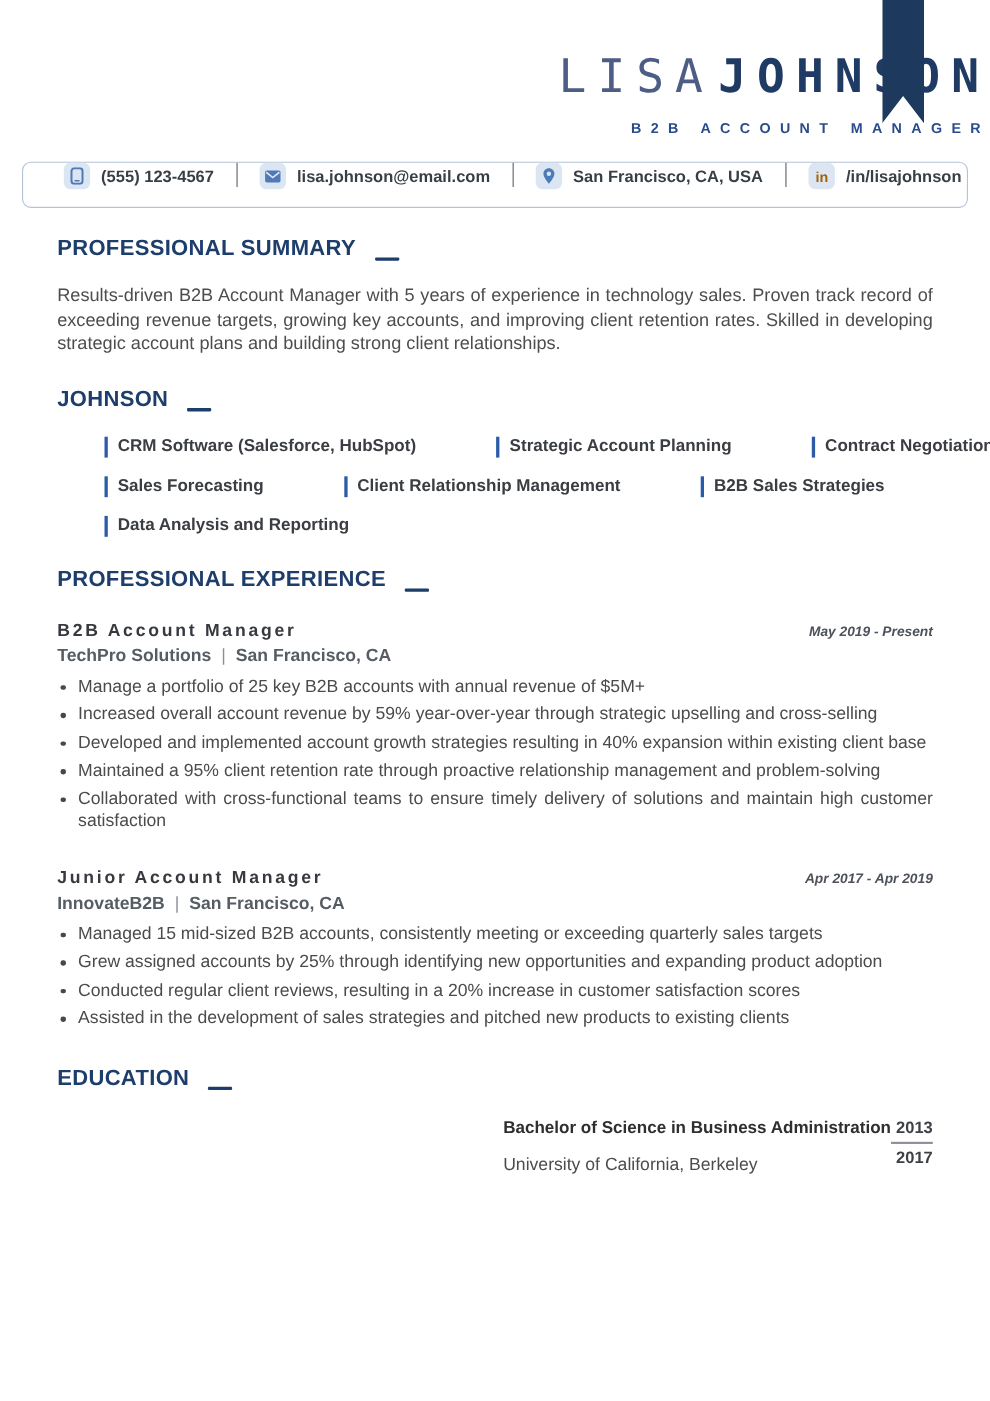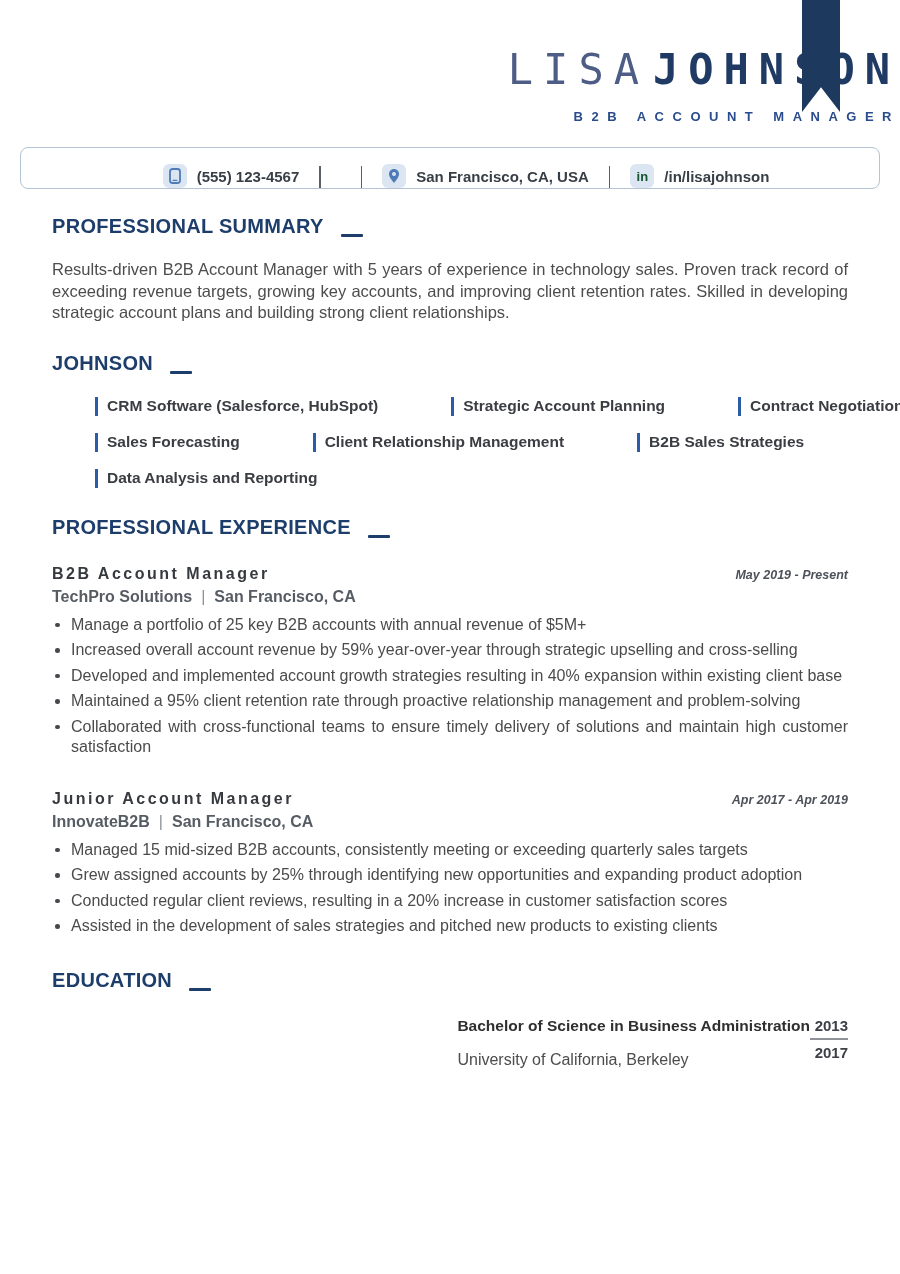--- a/index.html
+++ b/index.html
@@ -16,28 +16,28 @@
   .header { padding-top:48px; text-align:right; }
   .name { font-family:"DejaVu Sans Mono", monospace; font-size:42px; line-height:1.05;
           letter-spacing:10px; white-space:nowrap; }
   .name-first { color:#4e5d85; font-weight:normal; margin-right:4px; }
   .name-last  { color:#1f3a63; font-weight:bold; }
   .job-subtitle { margin-top:17px; font-size:13px; font-weight:bold; color:#2a4c8c;
                   letter-spacing:8.5px; }
 
   
   .contact-bar { margin:23px 20px 0; height:42px; border:1.5px solid #b5c3d6;
-                 border-radius:8px; display:flex; align-items:flex-end;
+                 border-radius:8px; display:flex; align-items:flex-start;
                  justify-content:center; background:#fff;padding-left:32px; }
   .contact-item { display:flex; align-items:center; gap:10px; }
   .icon-badge { width:24px; height:24px; border-radius:6px; background:#dce6f2;
                 display:flex; align-items:center; justify-content:center; }
   .contact-text { font-size:15px; font-weight:bold; color:#383e46; }
   .contact-sep { width:1.5px; height:22px; background:#5a5f66; margin:0 20px; }
-  .li-badge { font-size:13px; font-weight:bold; color:#14532d;
+  .li-badge { font-size:13px; font-weight:bold; color:#a16207;
               font-family:"Liberation Sans", sans-serif; }
 
   
   .main { padding:0 52px; }
   .section-heading { display:flex; align-items:flex-end; font-size:20px; font-weight:bold;
                      color:#1d3d6b; letter-spacing:0.3px; line-height:22px; }
   .heading-dash { display:inline-block; width:22px; height:3px; background:#1d3d6b;
                   margin-left:17px; border-radius:1px; }
 
   .summary-heading   { margin-top:26px; }
@@ -91,20 +91,29 @@
     <div class="contact-item">
       <span class="icon-badge">
         <svg width="14" height="16" viewBox="0 0 14 16">
           <rect x="2" y="1" width="10" height="14" rx="2.5" fill="none" stroke="#4e7ab8" stroke-width="1.8"></rect>
           <line x1="5.2" y1="12.4" x2="8.8" y2="12.4" stroke="#4e7ab8" stroke-width="1.4" stroke-linecap="round"></line>
         </svg>
       </span>
       <span class="contact-text">(555) 123-4567</span>
     </div>
     <div class="contact-sep"></div>
+    <div class="contact-item">
+      <span class="icon-badge">
+        <svg width="16" height="13" viewBox="0 0 16 13">
+          <rect x="1" y="1" width="14" height="11" rx="1.6" fill="#4e7ab8"></rect>
+          <polyline points="2,2.6 8,7.4 14,2.6" fill="none" stroke="#dce6f2" stroke-width="1.5"></polyline>
+        </svg>
+      </span>
+      <span class="contact-text">lisa.johnson@email.com</span>
+    </div>
     <div class="contact-sep"></div>
     <div class="contact-item">
       <span class="icon-badge">
         <svg width="14" height="16" viewBox="0 0 14 16">
           <path d="M7 1C4.2 1 2 3.2 2 6c0 3.6 5 9 5 9s5-5.4 5-9c0-2.8-2.2-5-5-5z" fill="#4e7ab8"></path>
           <circle cx="7" cy="6" r="2" fill="#dce6f2"></circle>
         </svg>
       </span>
       <span class="contact-text">San Francisco, CA, USA</span>
     </div>

